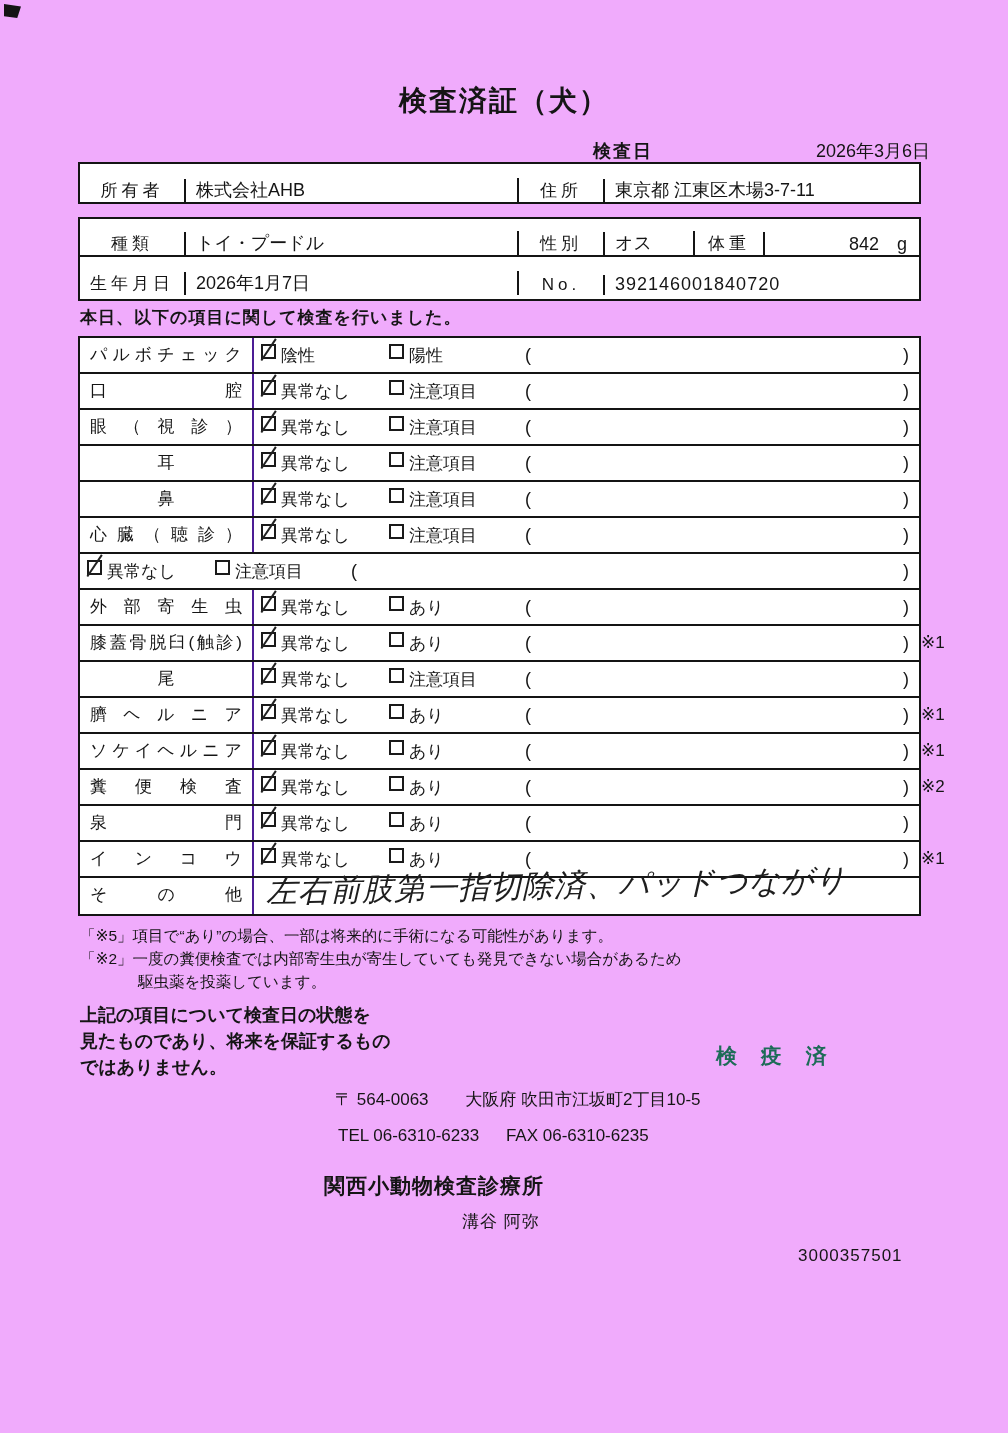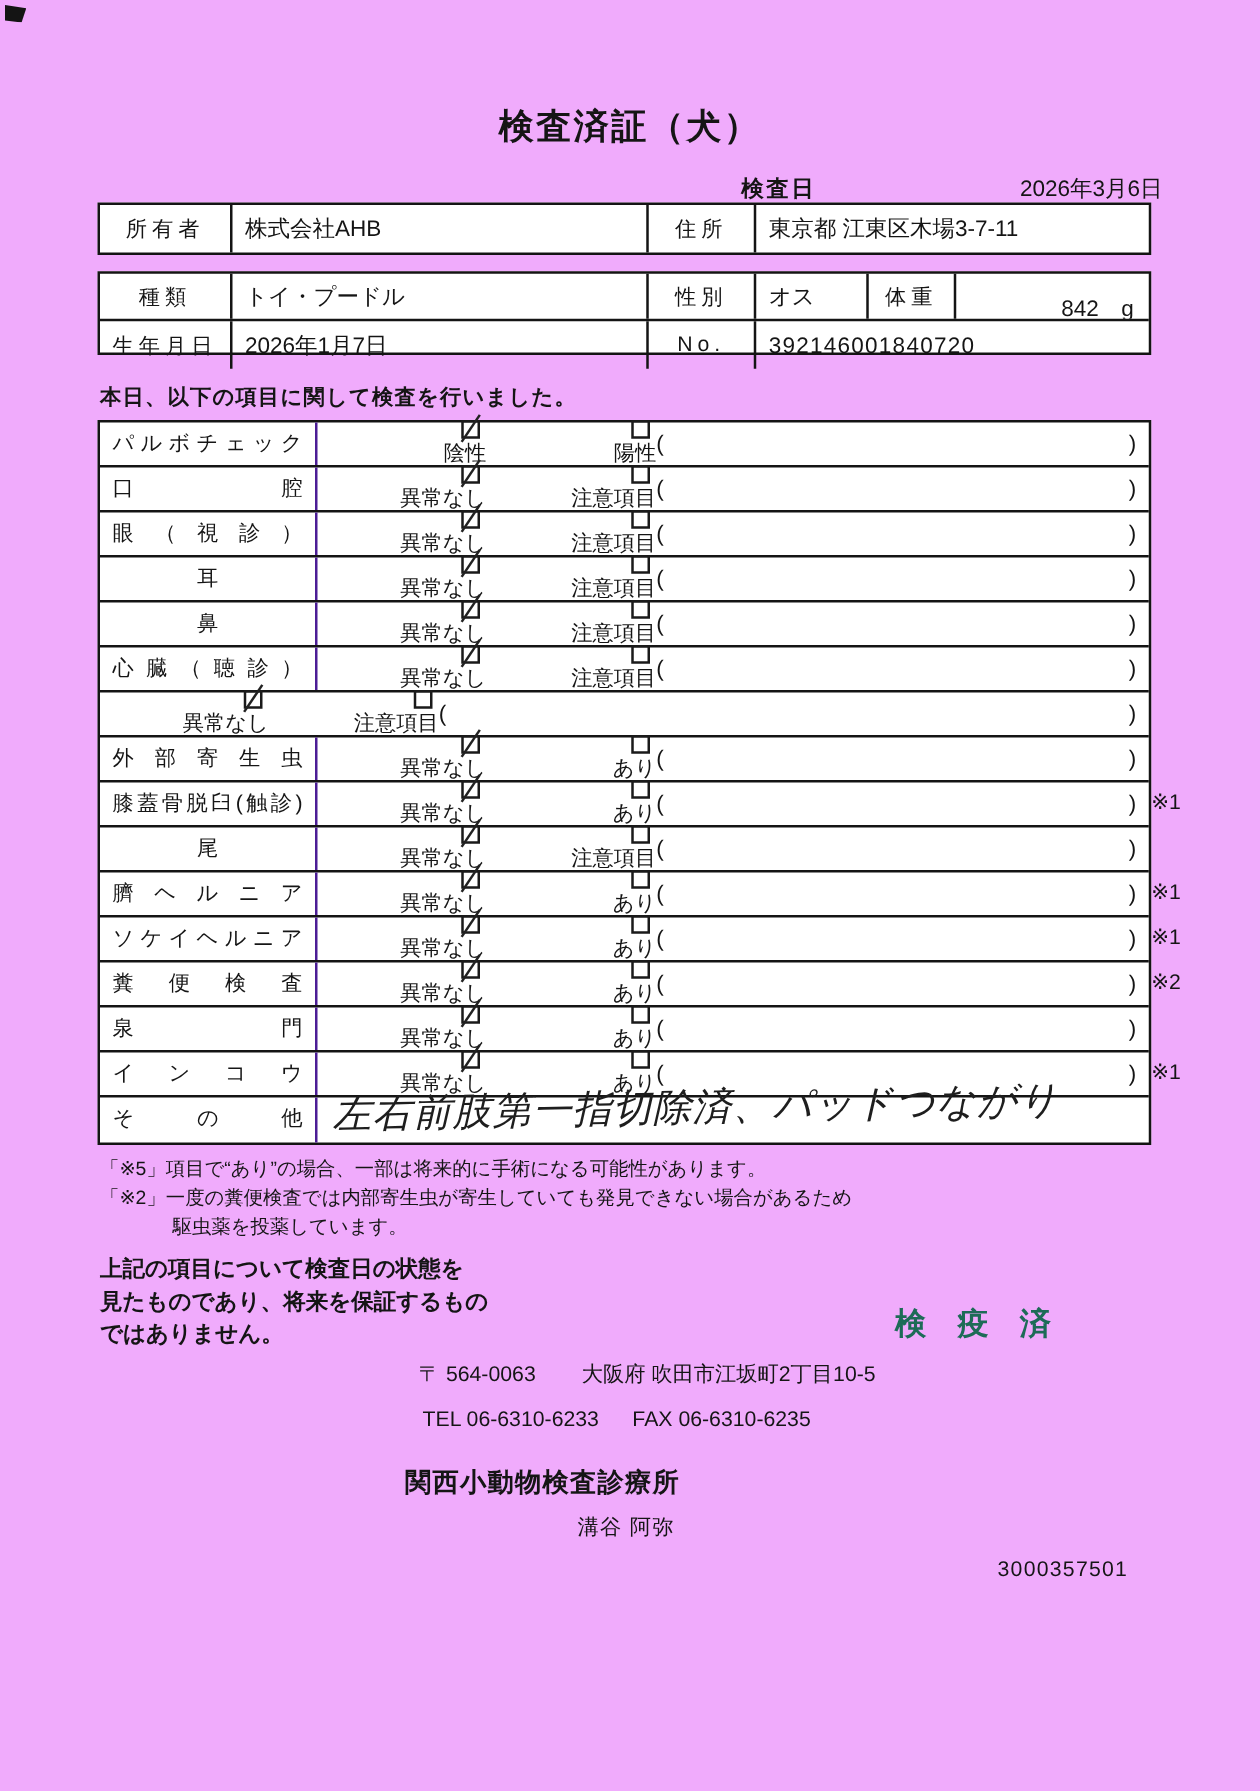--- a/index.html
+++ b/index.html
@@ -15,56 +15,56 @@
   .artifact { position: absolute; left: 4px; top: 4px; width: 17px; height: 14px; background: #141414;
     clip-path: polygon(0 0, 100% 18%, 78% 100%, 0 88%); }
 
   .title { position: absolute; top: 82px; left: 0; width: 100%;
     text-align: center; font-size: 28px; font-weight: 600; letter-spacing: 2px; }
 
   .date-label { position: absolute; left: 593px; top: 139px; font-size: 18px; font-weight: 600; letter-spacing: 2px; }
   .date-value { position: absolute; left: 816px; top: 139px; font-size: 18px; }
 
   .tbl { position: absolute; left: 78px; width: 843px; border: 2px solid #141414; background: #fff; }
-  .trow { display: flex; height: 38px; }
+  .trow { display: flex; height: 38px; align-items: flex-end; }
   .trow.bordered { border-bottom: 2px solid #141414; }
   .cell { border-right: 2px solid #141414; display: flex; align-items: center; overflow: hidden; }
   .cell.last { border-right: none; }
   .cell.lab { justify-content: center; font-size: 17px; letter-spacing: 4px; font-weight: 500; }
   .cell.val { padding-left: 10px; font-size: 18px; }
 
   .w-label  { width: 106px; flex: none; }
   .w-wide   { width: 333px; flex: none; }
   .w-label2 { width: 86px;  flex: none; }
   .w-sex    { width: 90px;  flex: none; }
   .w-weight { width: 70px;  flex: none; }
   .flex1    { flex: 1; }
 
   .owner { top: 162px; height: 42px; }
   .owner .trow { height: 38px; }
-  .info  { top: 217px; height: 67px; }
+  .info  { top: 217px; height: 84px; }
 
   .weight-cell { justify-content: flex-end; padding-right: 12px; margin-top: 20px; }
   .weight-cell .unit { margin-left: 18px; }
   .no-cell { font-size: 19px; letter-spacing: 1px; }
 
   .intro { position: absolute; left: 80px; top: 306px; font-size: 17px; font-weight: 600; letter-spacing: 1px; }
 
   .main { top: 336px; overflow: visible; }
   .insp-row { display: flex; height: 36px; border-bottom: 2px solid #141414; position: relative; }
   .insp-row:last-child { border-bottom: none; }
   .insp-row .name {
     width: 174px; flex: none; border-right: 2px solid #4c1d95;
     padding: 0 10px; font-size: 17px; line-height: 33px;
     text-align: justify; text-align-last: justify; text-justify: inter-character;
     overflow: hidden;
   }
   .insp-row .name.single { text-align: center; text-align-last: center; }
   .insp-row .content { flex: 1; display: flex; align-items: center; padding-left: 7px; position: relative; }
-  .opt { display: flex; align-items: flex-end; font-size: 17px; flex-direction: column; }
+  .opt { display: flex; align-items: flex-start; font-size: 17px; }
   .opt1 { width: 128px; flex: none; }
   .opt2 { width: 136px; flex: none; }
   .box { width: 15px; height: 15px; border: 2px solid #1a1a1a; display: inline-block;
     position: relative; margin-right: 5px; flex: none; }
   .box.checked::after {
     content: ""; position: absolute; left: -3px; bottom: -3px;
     width: 26px; height: 2.4px; background: #222;
     transform: rotate(-56deg); transform-origin: 3px 1px;
   }
   .paren-area { flex: 1; display: flex; justify-content: space-between; font-size: 18px; padding-right: 10px; }
@@ -73,21 +73,21 @@
     position: absolute; left: 12px; top: -13px; z-index: 5;
     font-size: 31px; font-style: italic; font-family: "DejaVu Serif", serif;
     white-space: nowrap; transform: rotate(-1.2deg); color: #1e1e1e; letter-spacing: 1px;
   }
 
   .footnotes { position: absolute; left: 80px; top: 924px; font-size: 15.5px; line-height: 23px; font-weight: 500; }
   .footnotes .indent { padding-left: 58px; }
 
   .disclaimer { position: absolute; left: 80px; top: 1002px; font-size: 18px; line-height: 26px; font-weight: 600; }
 
-  .stamp { position: absolute; left: 716px; top: 1042px; font-size: 25px; font-weight: 600;
+  .stamp { position: absolute; left: 716px; top: 1042px; font-size: 21px; font-weight: 600;
     letter-spacing: 9px; color: #1d6b57; }
 
   .postal-line { position: absolute; left: 335px; top: 1088px; font-size: 17px; }
   .postal-line .addr { margin-left: 32px; }
   .tel-line { position: absolute; left: 338px; top: 1126px; font-size: 17px; }
   .tel-line .fax { margin-left: 22px; }
   .clinic-name { position: absolute; left: 324px; top: 1172px; font-size: 21px; font-weight: 700; letter-spacing: 1px; }
   .clinic-person { position: absolute; left: 462px; top: 1210px; font-size: 17px; letter-spacing: 1px; }
   .serial { position: absolute; left: 798px; top: 1246px; font-size: 17px; letter-spacing: 1px; }
 </style>

